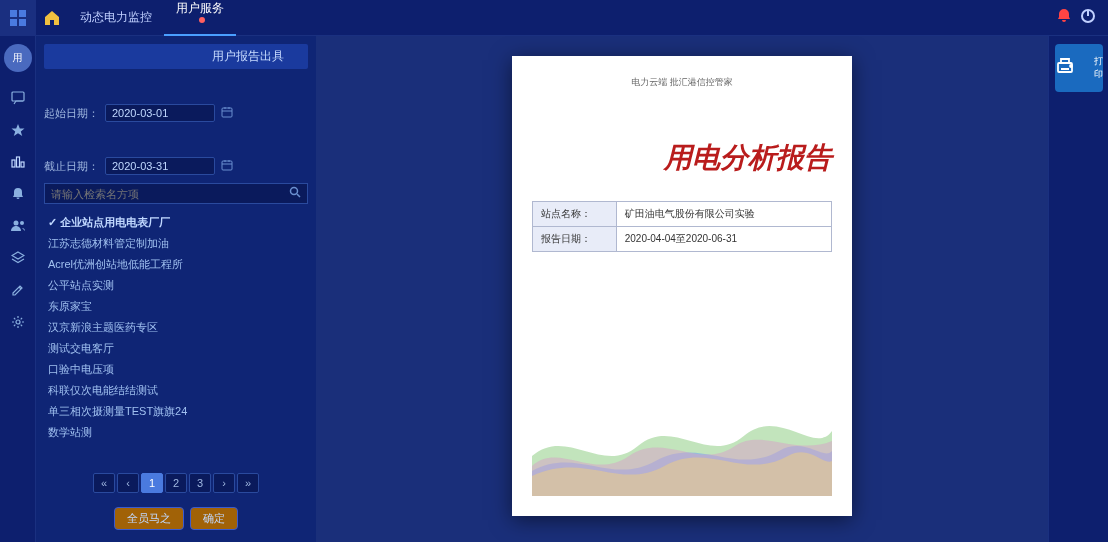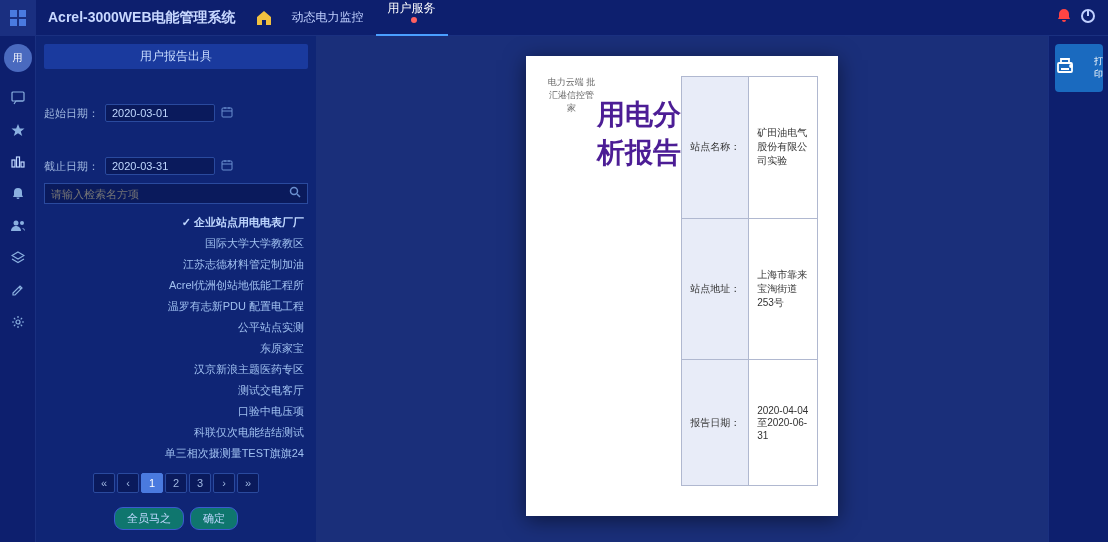--- a/index.html
+++ b/index.html
@@ -145,21 +145,21 @@
       flex-direction: column;
       gap: 6px;
       overflow-y: auto;
     }
     .panel-title {
       background: #1a3a9e;
       color: #c8dcff;
       font-size: 12px;
       padding: 4px 24px;
       border-radius: 2px;
-      text-align: center;
+      text-align: right;
     }
     .form-row {
       display: flex;
       align-items: center;
       gap: 6px;
       font-size: 11px;
       margin-top: 29px;
     }
     .form-label {
       color: #a0b8e0;
@@ -199,21 +199,20 @@
       font-family: 'Microsoft YaHei', SimHei, sans-serif;
     }
     .search-box .search-icon {
       color: #6a8fd0;
       font-size: 12px;
     }
 
     .list-area {
       flex: 1;
       overflow-y: auto;
-      text-align: right;
     }
     .list-item {
       color: #a0c0f0;
       font-size: 11px;
       padding: 3px 4px;
       cursor: pointer;
       border-radius: 2px;
     }
     .list-item.bold {
       color: #c0d8ff;
@@ -247,65 +246,66 @@
       border-color: #4a7adf;
     }
 
     .bottom-btns {
       display: flex;
       gap: 6px;
       justify-content: center;
       padding: 4px 0;
     }
     .btn-action {
-      background: #0f766e;
+      background: #a16207;
       border: 1px solid #3a5acf;
       color: #c0d8ff;
       padding: 3px 12px;
       font-size: 11px;
       cursor: pointer;
-      border-radius: 9px;
+      border-radius: 4px;
       font-family: 'Microsoft YaHei', SimHei, sans-serif;
     }
 
     
     .main-content {
       flex: 1;
       background: #1a2f7a;
       display: flex;
       align-items: flex-start;
       justify-content: center;
       padding: 20px;
       overflow: auto;
     }
 
     
     .report-page {
-      width: 312px;
+      width: 340px;
       min-height: 460px;
       background: #fff;
       color: #333;
       position: relative;
       box-shadow: 0 4px 20px rgba(0,0,0,0.5);
       padding: 20px;
       display: flex;
-      flex-direction: row;
+      flex-direction: column;
     }
     .report-header-text {
       font-size: 9px;
       color: #666;
       text-align: center;
       margin-bottom: 30px;
     }
     .report-title {
       font-size: 28px;
       font-weight: bold;
-      color: #4c1d95;
-      text-align: left;
+      color: #b91c1c;
+      text-align: right;
       margin: 20px 0 24px 0;
+      font-style: italic;
     }
     .report-table {
       width: 100%;
       border-collapse: collapse;
       font-size: 10px;
       color: #333;
       margin-bottom: 10px;
     }
     .report-table td {
       border: 1px solid #b0b8d0;
@@ -361,21 +361,20 @@
 
 <div class="topbar">
   <div class="topbar-logo">
     <svg width="20" height="20" viewBox="0 0 20 20">
       <rect x="2" y="2" width="7" height="7" fill="#4a7adf"></rect>
       <rect x="11" y="2" width="7" height="7" fill="#4a7adf"></rect>
       <rect x="2" y="11" width="7" height="7" fill="#4a7adf"></rect>
       <rect x="11" y="11" width="7" height="7" fill="#4a7adf"></rect>
     </svg>
   </div>
-  <span class="topbar-title">Acrel-3000WEB电能管理系统</span>
   <div class="topbar-home">
     <svg width="18" height="18" viewBox="0 0 18 18" fill="#f0c040">
       <path d="M9 2L2 8v8h5v-5h4v5h5V8z"></path>
     </svg>
   </div>
   <div class="topbar-nav">
     <div class="topbar-nav-item">
       <span>动态电力监控</span>
     </div>
     <div class="topbar-nav-item active">
@@ -487,24 +486,22 @@
       <span class="search-icon">
         <svg width="12" height="12" viewBox="0 0 12 12" fill="none" stroke="#6a8fd0" stroke-width="1.5">
             <circle cx="5" cy="5" r="3.5"></circle>
             <line x1="8" y1="8" x2="11" y2="11"></line>
           </svg>
       </span>
     </div>
 
     <div class="list-area">
       <div class="list-item bold">✓ 企业站点用电电表厂厂</div>
-      <div class="list-item">国际大学大学教教区</div>
       <div class="list-item">江苏志德材料管定制加油</div>
       <div class="list-item">Acrel优洲创站地低能工程所</div>
-      <div class="list-item">温罗有志新PDU 配置电工程</div>
       <div class="list-item">公平站点实测</div>
       <div class="list-item">东原家宝</div>
       <div class="list-item">汉京新浪主题医药专区</div>
       <div class="list-item">测试交电客厅</div>
       <div class="list-item">口验中电压项</div>
       <div class="list-item">科联仅次电能结结测试</div>
       <div class="list-item">单三相次摄测量TEST旗旗24</div>
       <div class="list-item">数学站测</div>
 
     </div>
@@ -529,24 +526,20 @@
     <div class="report-page">
       <div class="report-header-text">电力云端 批汇港信控管家</div>
       <div class="report-title">用电分析报告</div>
       <table class="report-table">
         <tbody>
           <tr>
             <td class="label-cell">站点名称：</td>
             <td>矿田油电气股份有限公司实验</td>
           </tr>
           <tr>
-            <td class="label-cell">站点地址：</td>
-            <td>上海市靠来宝淘街道253号</td>
-          </tr>
-          <tr>
             <td class="label-cell">报告日期：</td>
             <td>2020-04-04至2020-06-31</td>
           </tr>
         </tbody>
       </table>
 
       <div style="flex:1; min-height:80px; position:relative; margin-top:10px;">
         <svg class="report-wave" viewBox="0 0 340 120" preserveAspectRatio="none" xmlns="http://www.w3.org/2000/svg">
 
           <path d="M0,80 C40,50 80,100 120,70 C160,40 200,90 240,60 C280,30 320,80 340,55 L340,120 L0,120 Z" fill="#a8d8a0" opacity="0.7"></path>

